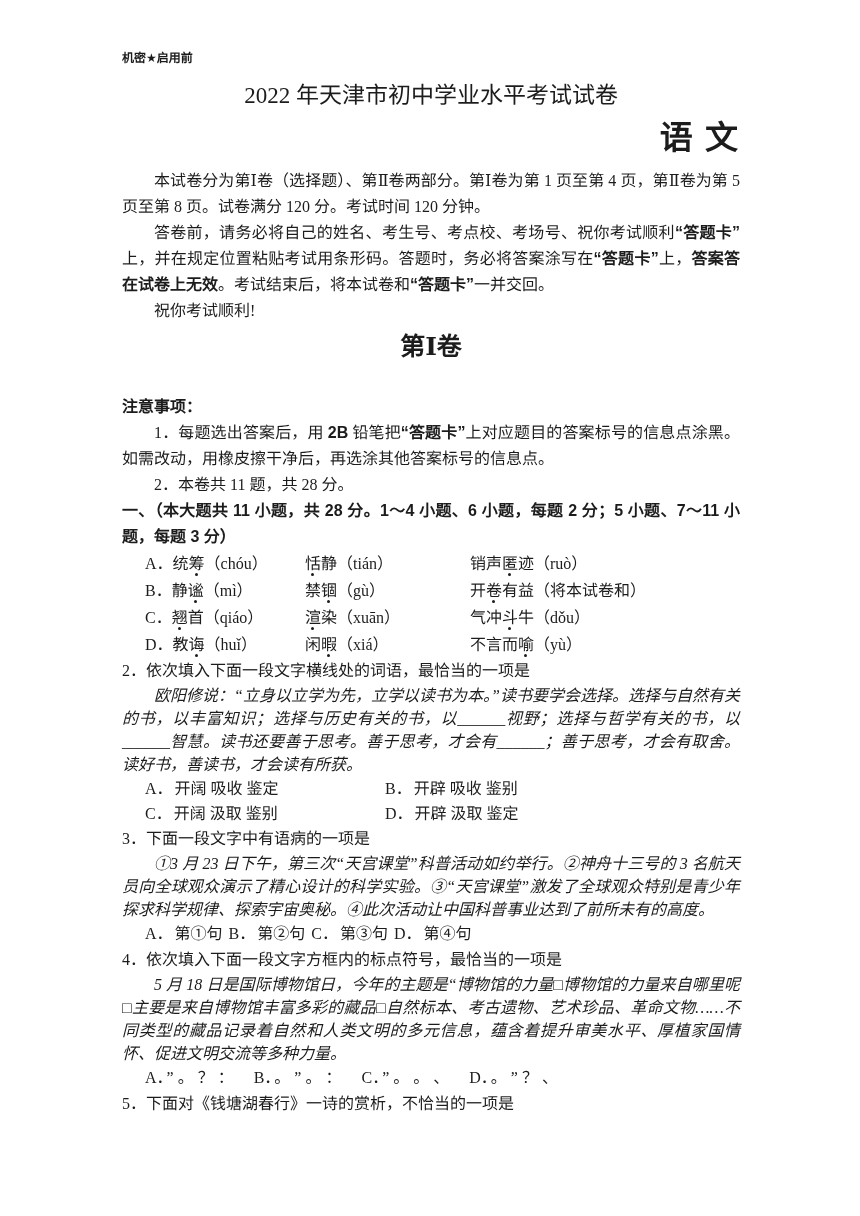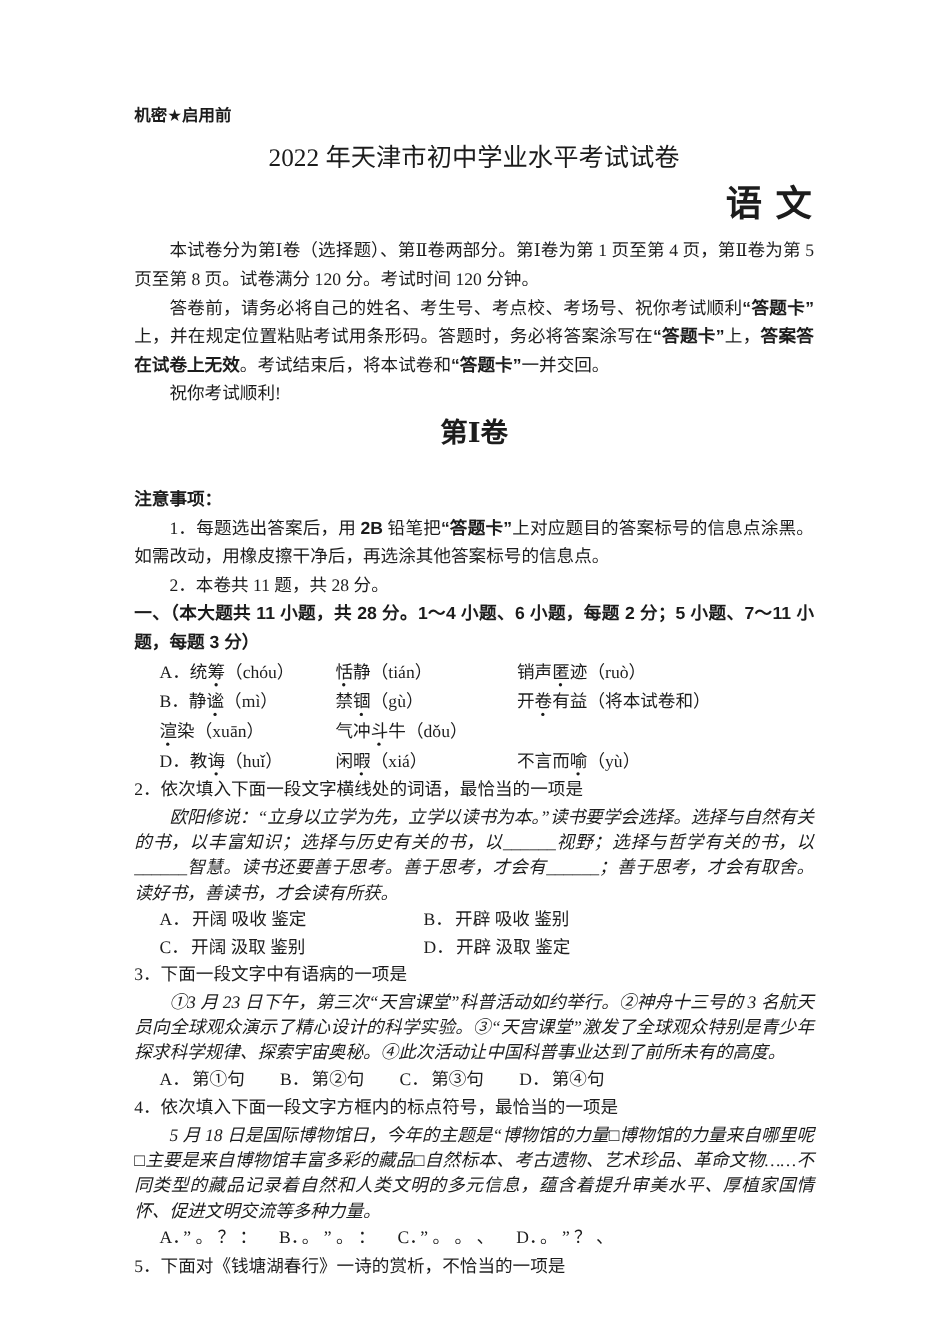--- a/index.html
+++ b/index.html
@@ -2,37 +2,37 @@
 <html lang="zh-CN"><head>
 <meta charset="utf-8">
 <style>
   html,body{margin:0;padding:0;}
   body{
     width:860px;height:1216px;background:#ffffff;color:#1c1c1c;
     font-family:"Liberation Serif","DejaVu Serif",serif;
     font-size:16px;line-height:26px;overflow:hidden;
   }
   .page{box-sizing:border-box;width:860px;height:1216px;padding:0 120px 0 122px;}
-  .classified{margin-top:96px;font-family:"Liberation Sans","DejaVu Sans",sans-serif;font-weight:700;font-size:15px;line-height:20px;}
+  .classified{margin-top:48px;font-family:"Liberation Sans","DejaVu Sans",sans-serif;font-weight:700;font-size:12px;line-height:20px;}
   .title{margin:12px 0 0;text-align:center;font-size:23px;font-weight:400;line-height:32px;}
   .subject{margin:4px 0 8px;text-align:right;font-size:33px;font-weight:700;line-height:44px;letter-spacing:2px;}
   p{margin:0;}
   .para{text-indent:2em;text-align:justify;}
   .b{font-family:"Liberation Sans","DejaVu Sans",sans-serif;font-weight:700;}
   .du{position:relative;}
   .du::after{content:"";position:absolute;left:50%;margin-left:-2px;bottom:-4px;width:3px;height:3px;background:#1c1c1c;border-radius:50%;}
   .part-heading{margin:6px 0 2px;text-align:center;font-size:25px;font-weight:700;line-height:34px;}
   .notes-title{font-family:"Liberation Sans","DejaVu Sans",sans-serif;font-weight:700;margin-top:30px;}
   .section-heading{font-family:"Liberation Sans","DejaVu Sans",sans-serif;font-weight:700;text-align:justify;}
   .stem{margin:0;}
   .kai{font-style:italic;line-height:23px;text-indent:2em;text-align:justify;}
   .q1-row{display:grid;grid-template-columns:160px 165px auto;margin-left:23px;line-height:27px;}
   .q2-options{display:grid;grid-template-columns:240px auto;margin-left:23px;line-height:25px;}
   .opt-inline{display:flex;margin-left:23px;line-height:26px;}
-  .q3-options{gap:32px;}
+  .q3-options{gap:6px;}
   .q4-options{gap:20px;}
   .opt .lbl{margin-right:2px;}
 </style>
 </head>
 <body>
 
 <div class="page">
 
   <div class="classified">机密★启用前</div>
 
@@ -57,20 +57,21 @@
         <span><span class="lbl">A．</span><span><span>统</span><span class="du">筹</span><span>（chóu）</span></span></span>
         <span><span class="du">恬</span><span>静（tián）</span></span>
         <span><span>销声</span><span class="du">匿</span><span>迹（ruò）</span></span>
       </div>
       <div class="q1-row">
         <span><span class="lbl">B．</span><span><span>静</span><span class="du">谧</span><span>（mì）</span></span></span>
         <span><span>禁</span><span class="du">锢</span><span>（gù）</span></span>
         <span><span>开</span><span class="du">卷</span><span>有益（将本试卷和）</span></span>
       </div>
       <div class="q1-row">
+        <span><span class="lbl">C．</span><span><span class="du">翘</span><span>首（qiáo）</span></span></span>
         <span><span class="du">渲</span><span>染（xuān）</span></span>
         <span><span>气冲</span><span class="du">斗</span><span>牛（dǒu）</span></span>
       </div>
       <div class="q1-row">
         <span><span class="lbl">D．</span><span><span>教</span><span class="du">诲</span><span>（huǐ）</span></span></span>
         <span><span>闲</span><span class="du">暇</span><span>（xiá）</span></span>
         <span><span>不言而</span><span class="du">喻</span><span>（yù）</span></span>
       </div>
     </div>
   </div>

